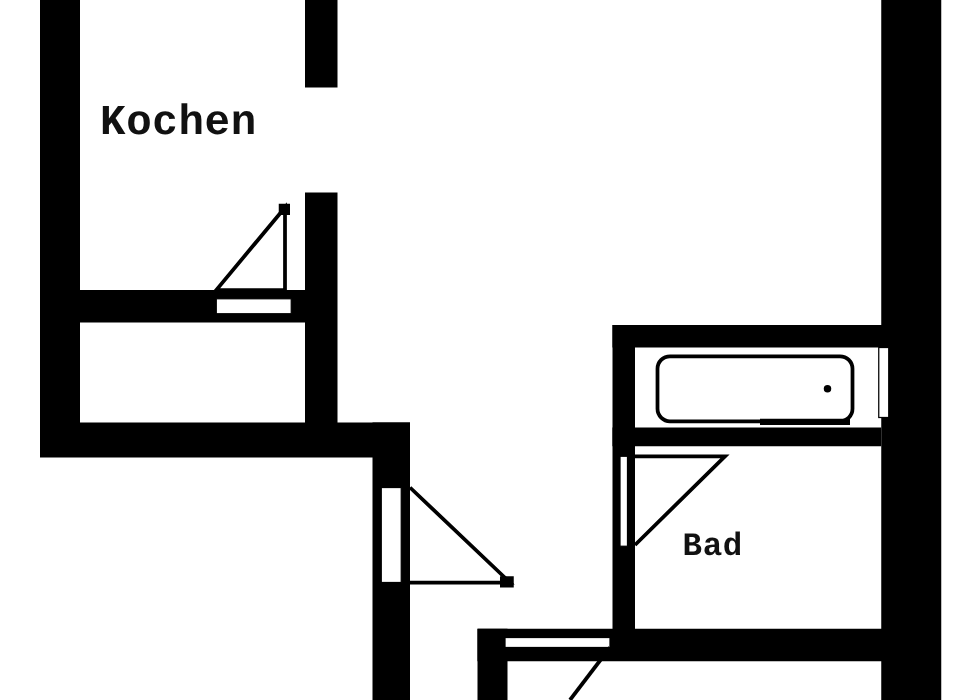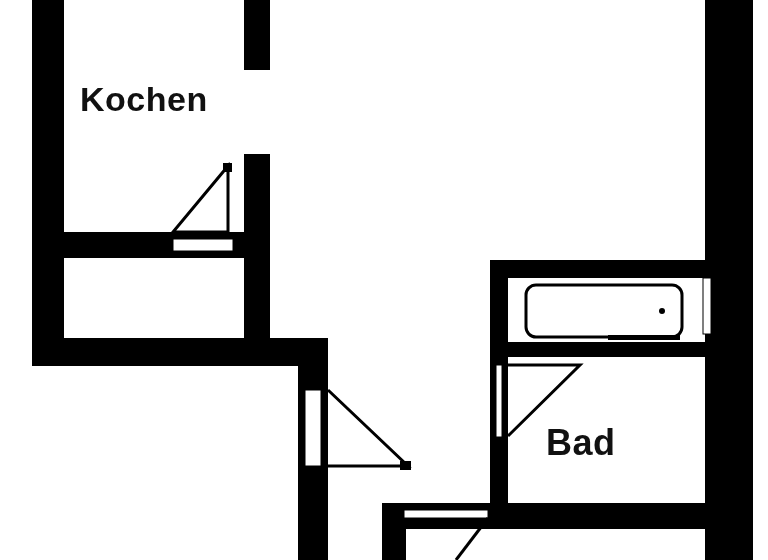--- a/index.html
+++ b/index.html
@@ -1,27 +1,27 @@
 <!DOCTYPE html>
 <html><head>
   <meta charset="utf-8">
   <style>
     html, body { margin: 0; padding: 0; background: #ffffff; }
     body { width: 768px; height: 560px; overflow: hidden; position: relative; }
     #plan { position: absolute; left: 0; top: 0; width: 768px; height: 560px; }
     .room-label {
       position: absolute;
-      font-family: Liberation Sans, sans-serif;
+      font-family: Liberation Mono, monospace;
       font-weight: bold;
       color: #111111;
       letter-spacing: 0.5px;
       white-space: nowrap;
     }
     #label-kochen { left: 80px; top: 80px; font-size: 34px; }
-    #label-bad { left: 546px; top: 422px; font-size: 36px; }
+    #label-bad { left: 546px; top: 422px; font-size: 26px; }
   </style>
 </head>
 <body>
 
 <svg id="plan" viewBox="0 0 768 560" xmlns="http://www.w3.org/2000/svg">
 
   <g fill="#000">
 
     <rect x="32" y="0" width="32" height="365"></rect>
 

